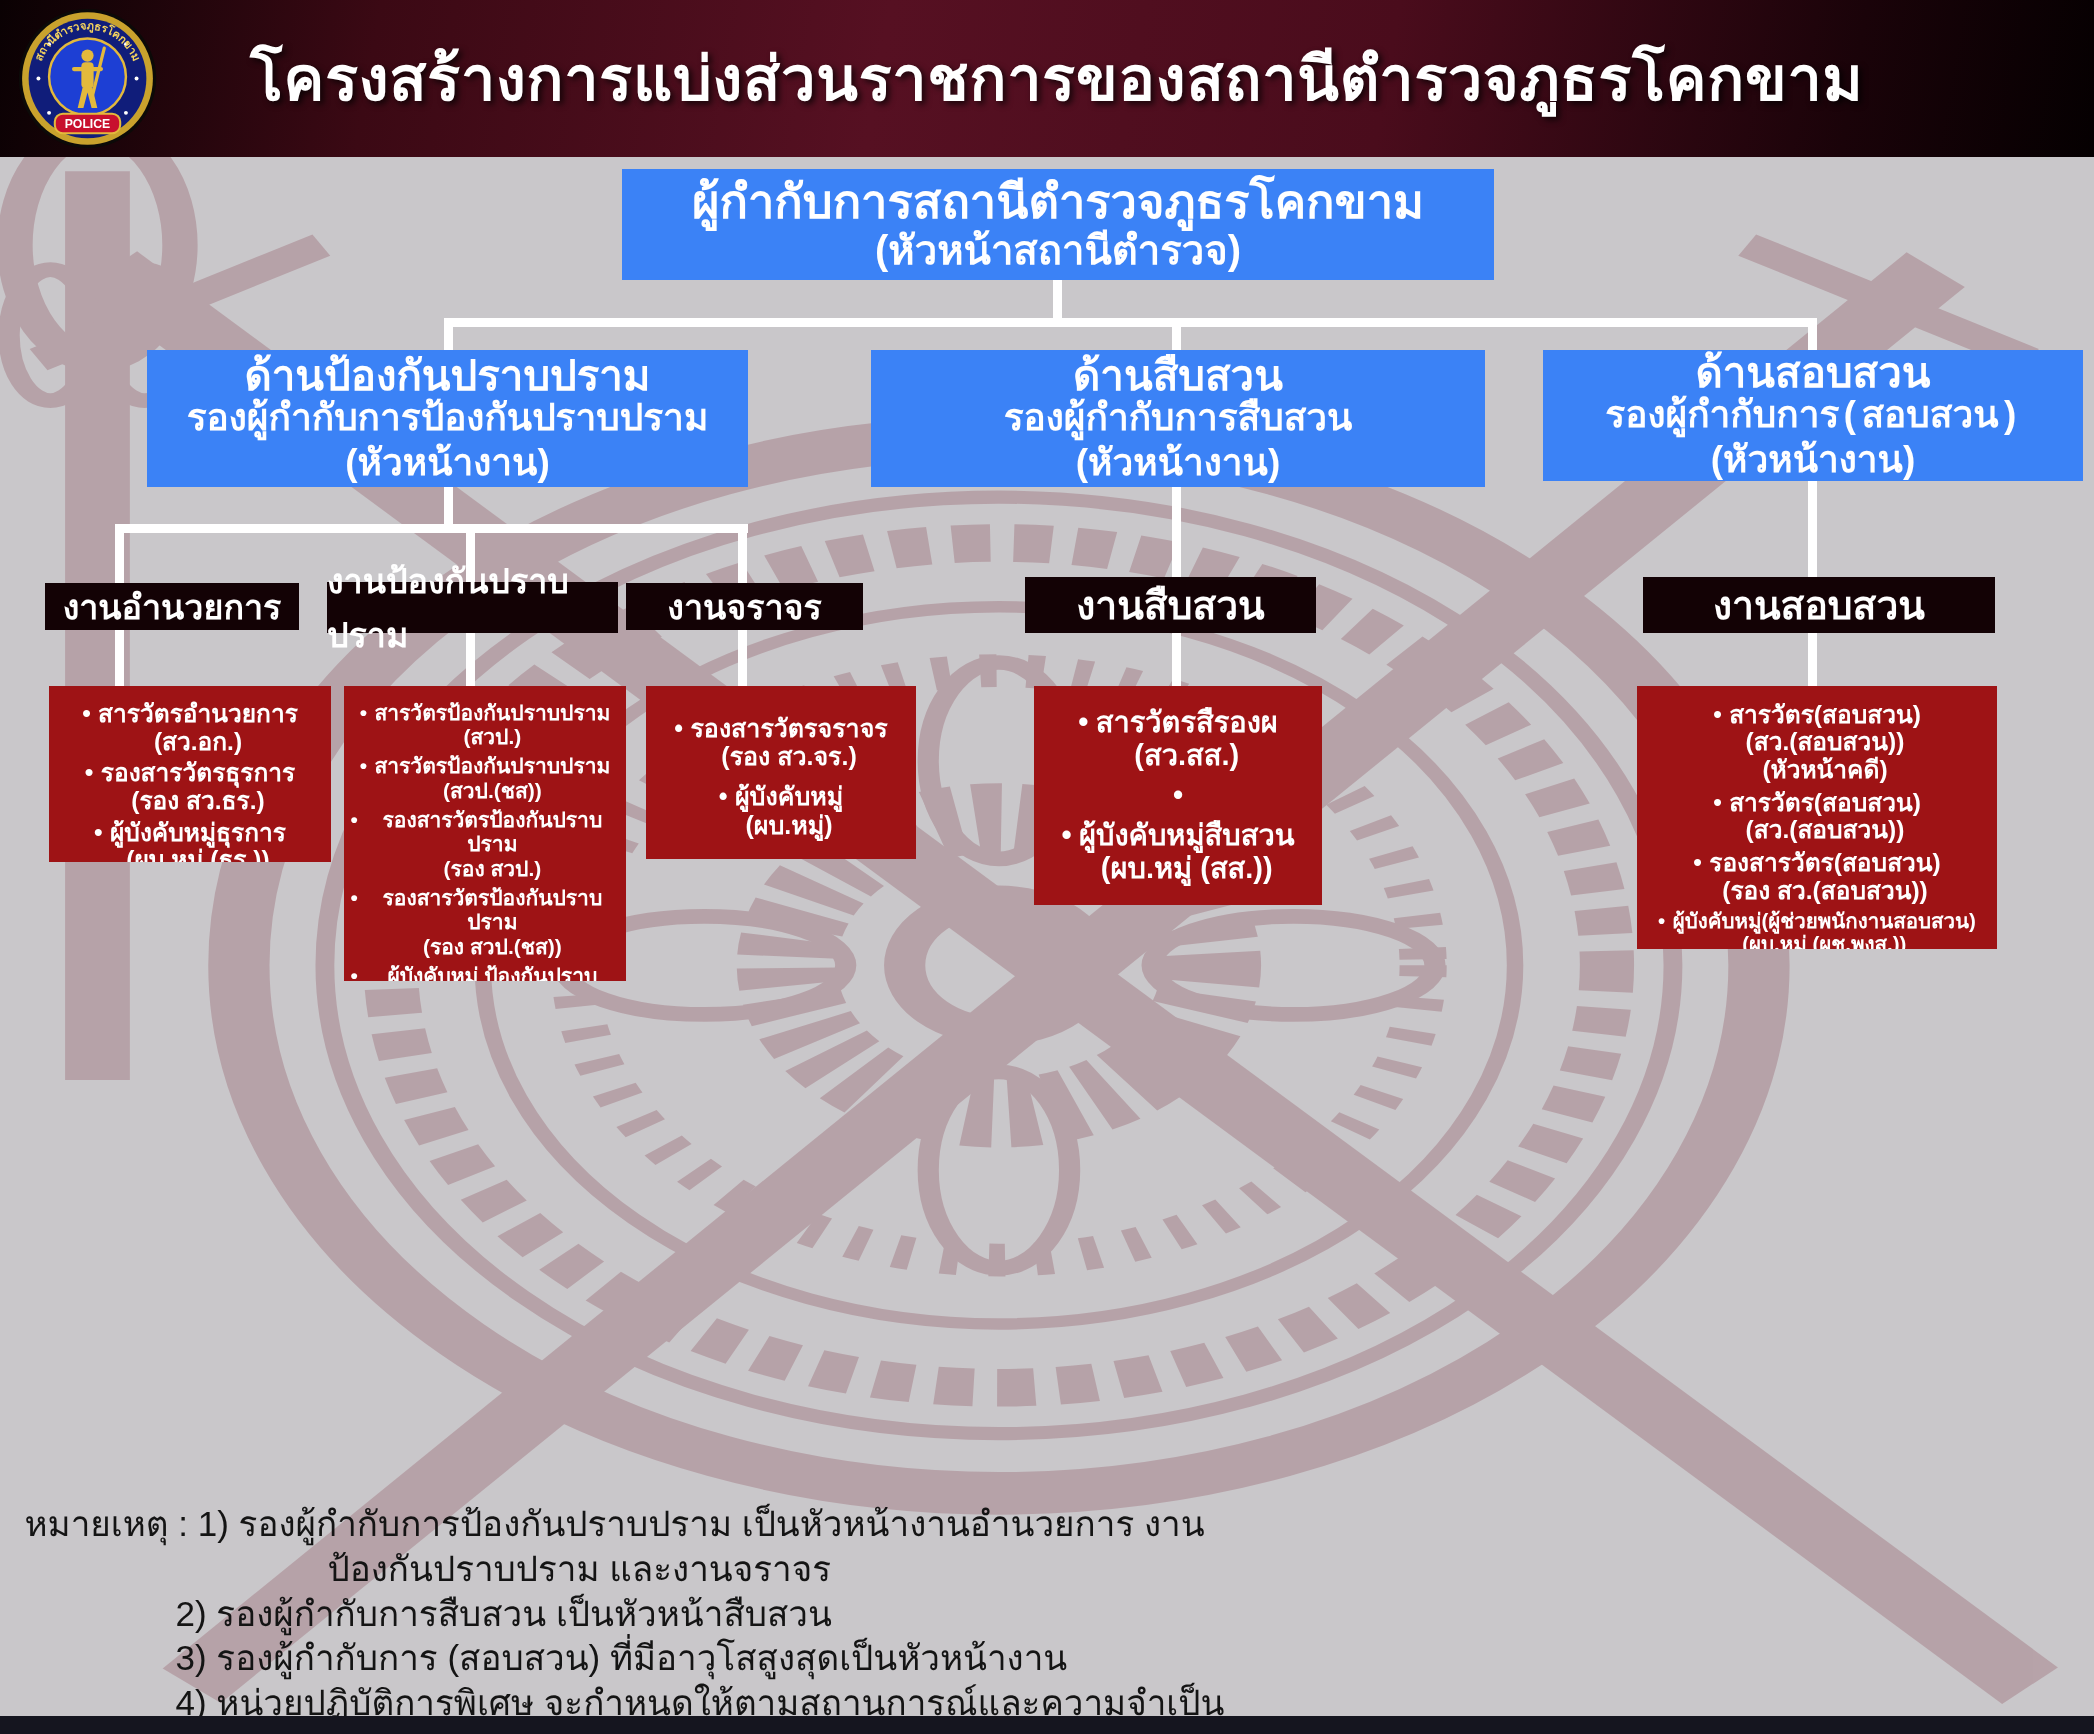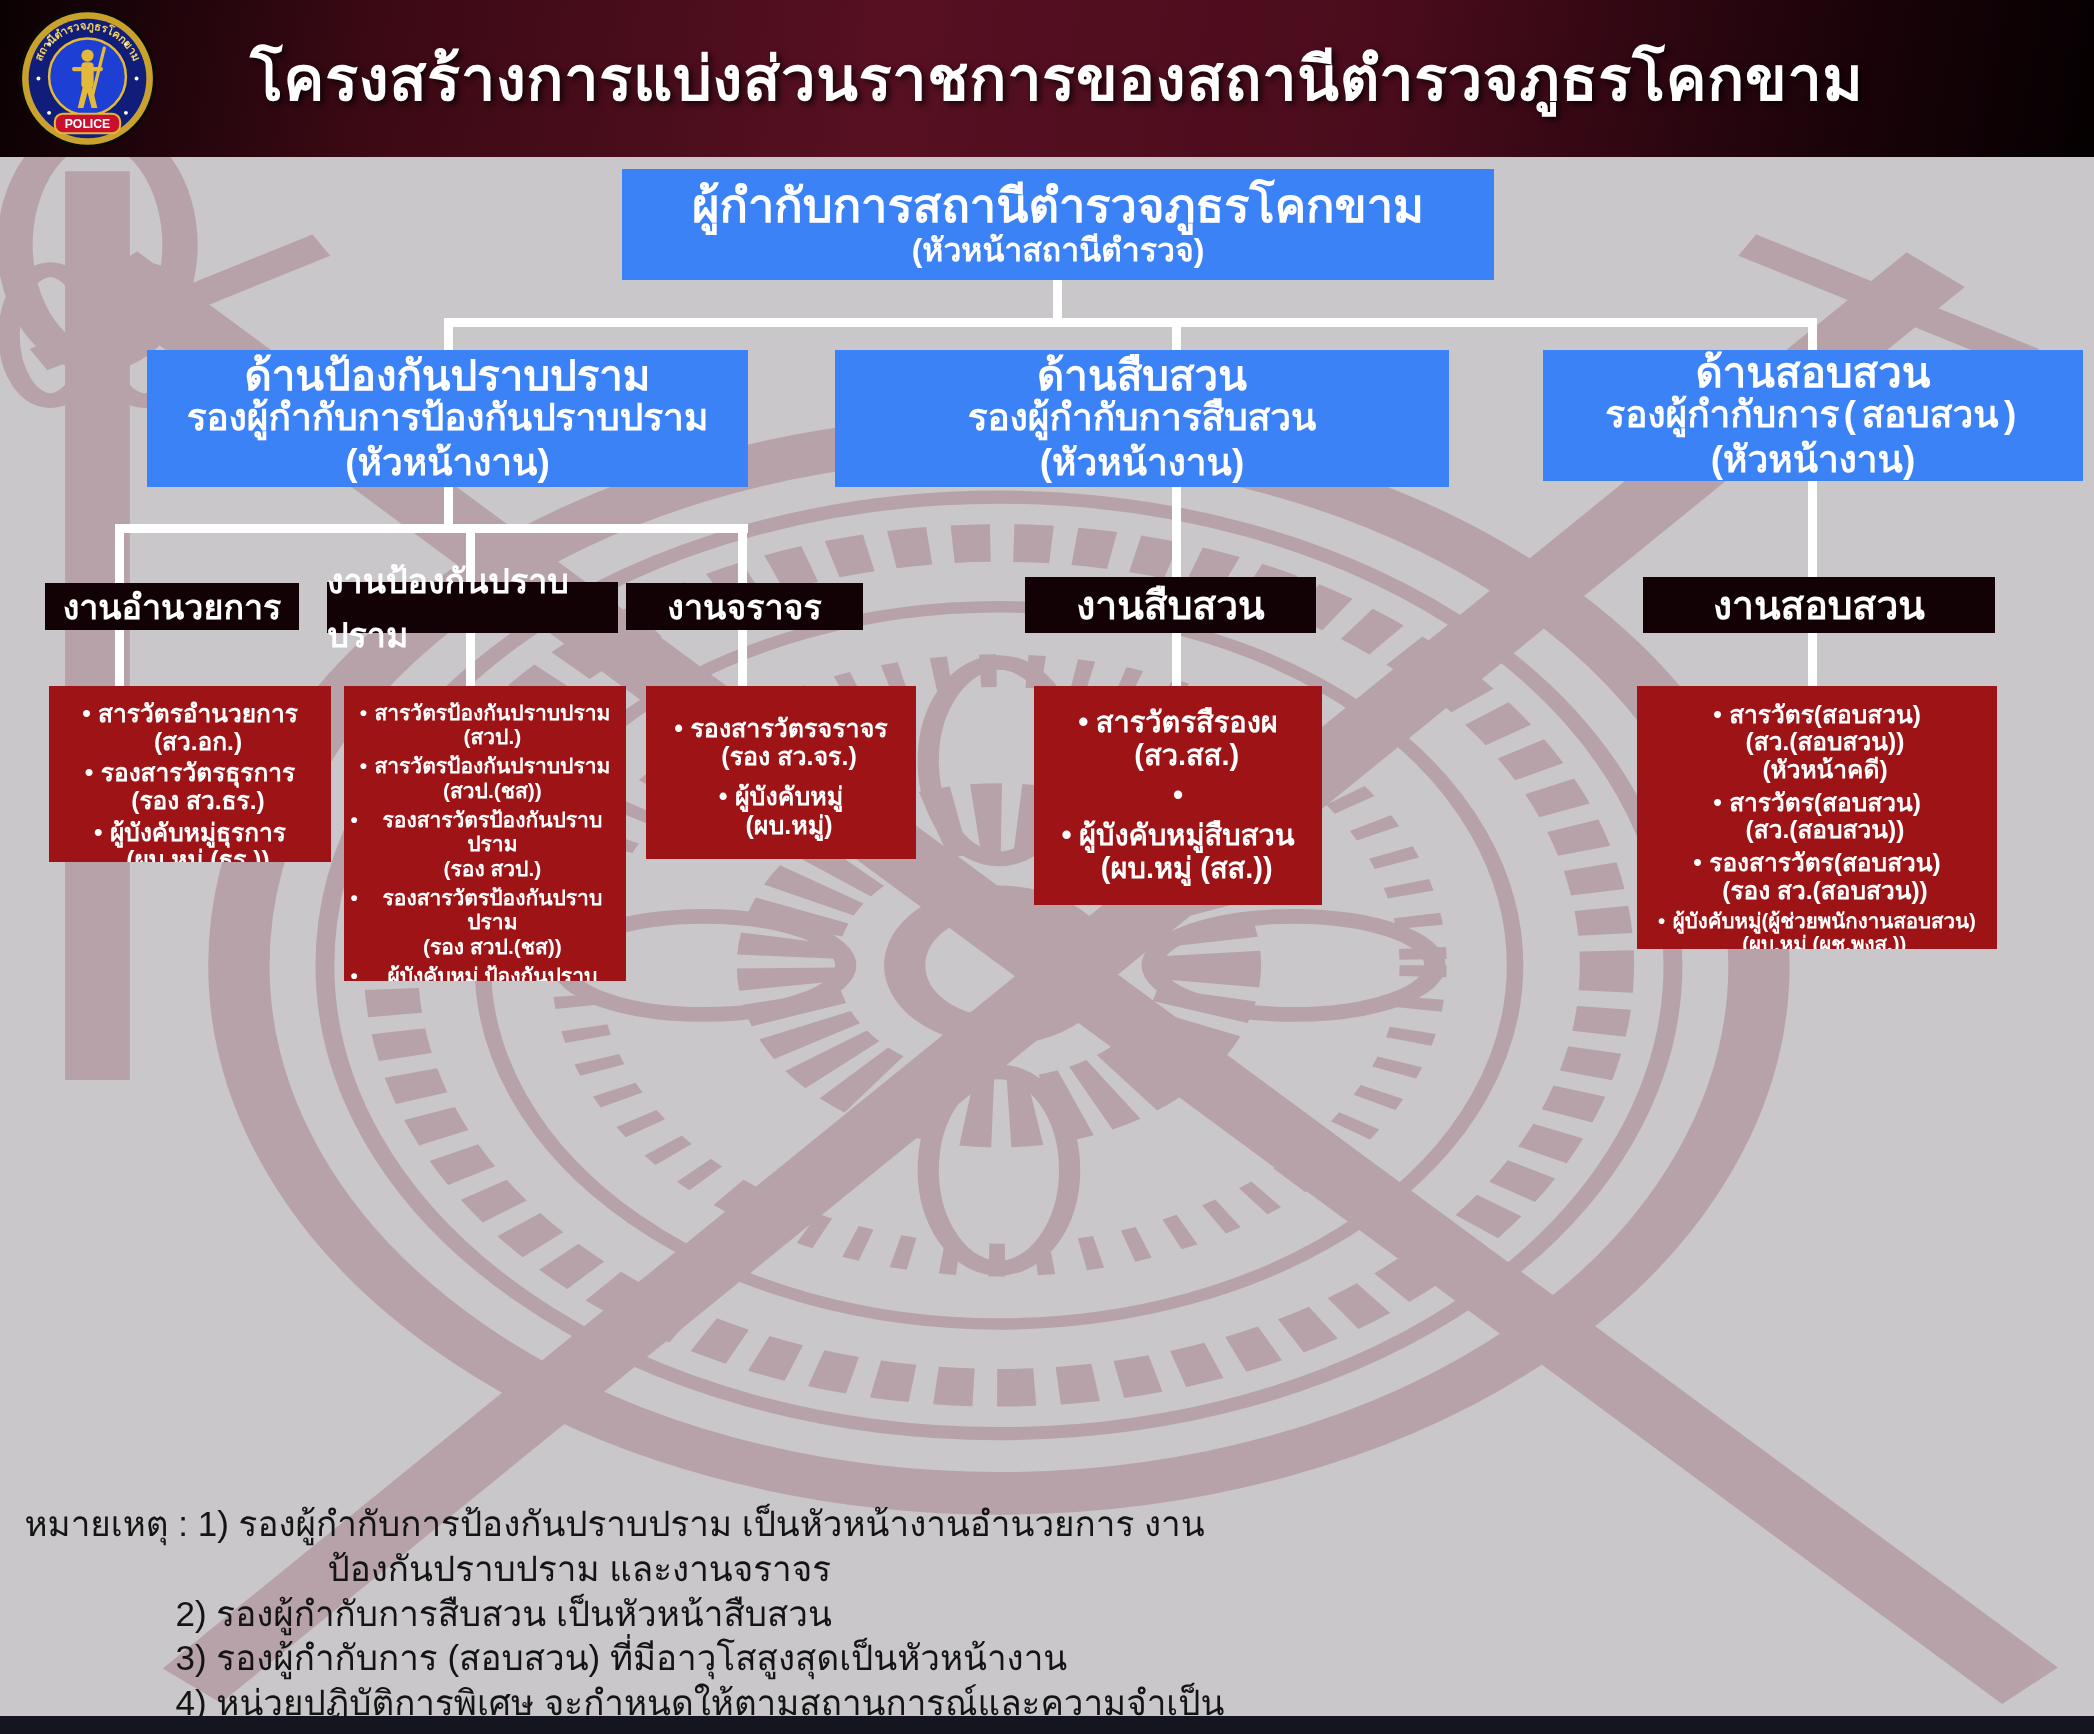--- a/index.html
+++ b/index.html
@@ -26,26 +26,26 @@
   
   .vline,.hline{position:absolute;background:#ffffff;z-index:1;}
   
   .box-black{
     position:absolute;background:#3b82f6;color:#ffffff;z-index:2;
     display:flex;flex-direction:column;align-items:center;justify-content:center;
     text-align:center;font-weight:bold;box-sizing:border-box;
   }
   #top-box{left:622px;top:169px;width:872px;height:111px;}
   #top-box .l1{font-size:47px;line-height:1.1;}
-  #top-box .l2{font-size:32px;line-height:1.15;}
+  #top-box .l2{font-size:40px;line-height:1.15;}
   .division .l1{font-size:42px;line-height:1.12;}
   .division .l2{font-size:37px;line-height:1.15;font-family:Liberation Mono, monospace;}
   .division .l3{font-size:37px;line-height:1.15;}
   #div-box-0{left:147px;top:350px;width:601px;height:137px;}
-  #div-box-1{left:835px;top:350px;width:614px;height:137px;}
+  #div-box-1{left:871px;top:350px;width:614px;height:137px;}
   #div-box-2{left:1543px;top:350px;width:540px;height:131px;}
   .work-header{
     position:absolute;background:#130205;color:#fff;z-index:2;font-weight:bold;
     display:flex;align-items:center;justify-content:center;font-size:34px;box-sizing:border-box;
   }
   #work-0{left:45px;top:583px;width:254px;height:47px;}
   #work-1{left:327px;top:582px;width:291px;height:51px;}
   #work-2{left:626px;top:583px;width:237px;height:47px;}
   #work-3{left:1025px;top:577px;width:291px;height:56px;font-size:39px;}
   #work-4{left:1643px;top:577px;width:352px;height:56px;font-size:39px;}

